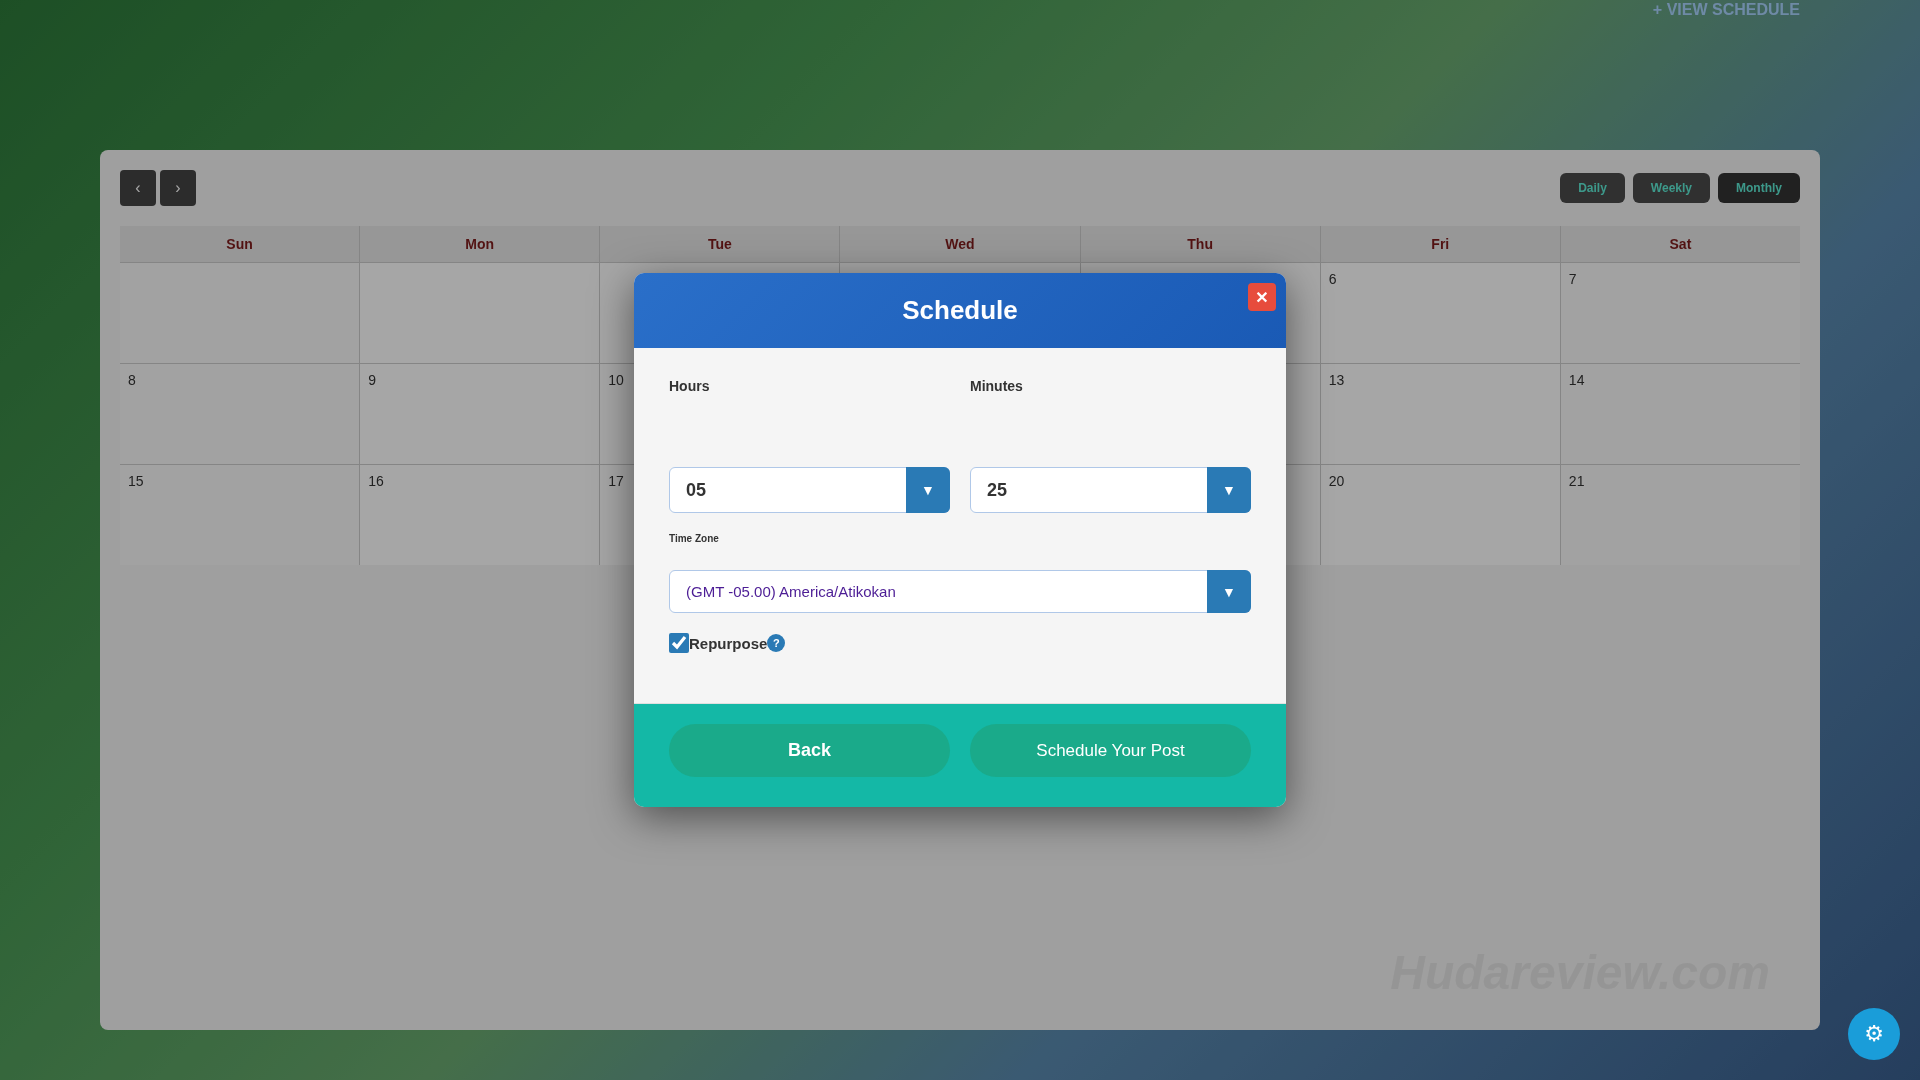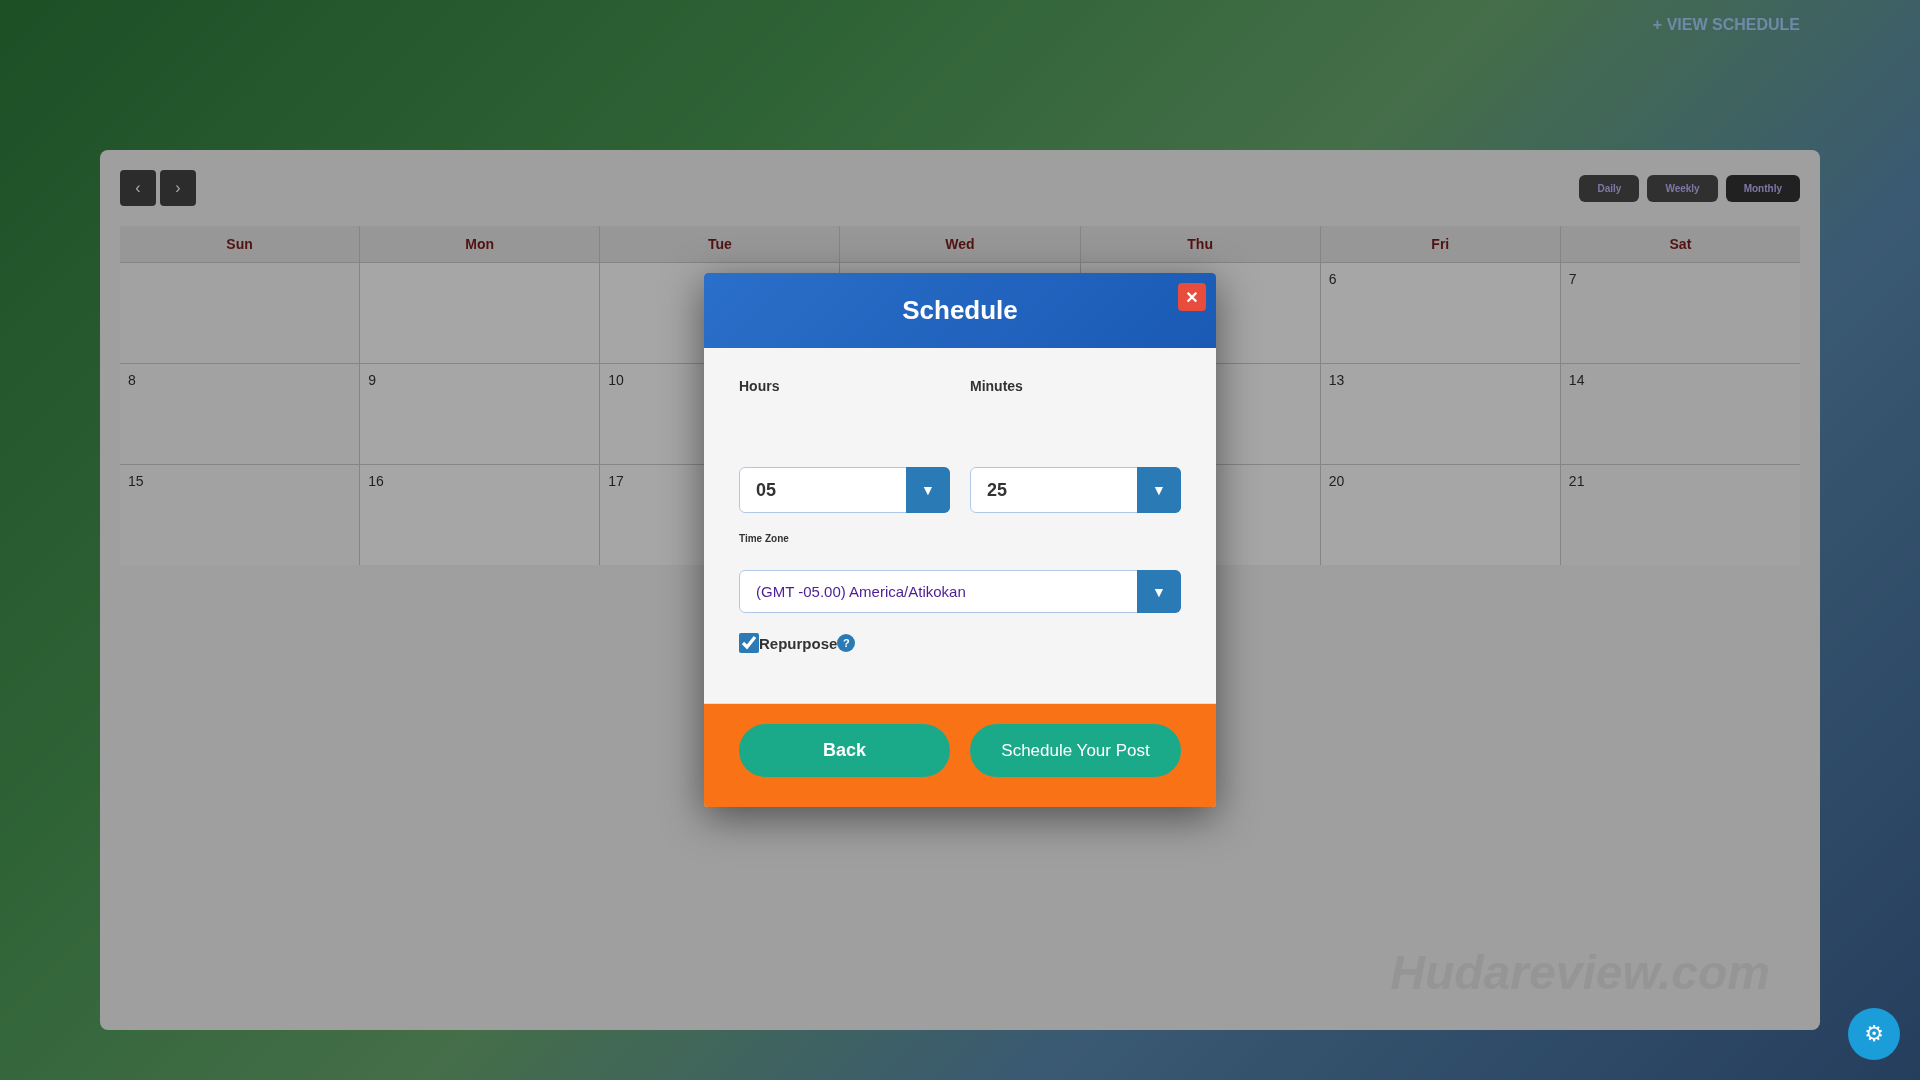--- a/index.html
+++ b/index.html
@@ -52,26 +52,26 @@
       border: none;
       width: 36px;
       height: 36px;
       border-radius: 4px;
       cursor: pointer;
       font-size: 16px;
     }
 
     .view-btn {
       background: #4a4a4a;
-      color: #c4b5fd;
+      color: #5eead4;
       border: none;
       padding: 8px 18px;
       border-radius: 6px;
       cursor: pointer;
-      font-size: 10px;
+      font-size: 12px;
       font-weight: bold;
     }
     .view-btn.active {
       background: #333;
     }
 
     .calendar-grid {
       display: grid;
       grid-template-columns: repeat(7, 1fr);
       gap: 1px;
@@ -100,21 +100,21 @@
 
     .cal-cell .day-num {
       font-size: 14px;
       color: #333;
       font-weight: 500;
     }
 
     
     .top-bar {
       position: absolute;
-      top: 16px;
+      top: 1px;
       right: 120px;
       z-index: 2;
     }
 
     .view-schedule-link {
       color: #aad4ff;
       font-size: 16px;
       font-weight: bold;
       text-decoration: none;
       cursor: pointer;
@@ -159,23 +159,23 @@
       background: rgba(0,0,0,0.35);
       z-index: 5;
     }
 
     
     .modal {
       position: absolute;
       top: 50%;
       left: 50%;
       transform: translate(-50%, -50%);
-      width: 512px;
+      width: 652px;
       background: #f0f0f0;
-      border-radius: 4px;
+      border-radius: 10px;
       overflow: hidden;
       z-index: 10;
       box-shadow: 0 10px 40px rgba(0,0,0,0.5);
     }
 
     .modal-header {
       background: linear-gradient(135deg, #2a6fc9 0%, #1a5ab5 100%);
       padding: 22px 30px;
       text-align: center;
       position: relative;
@@ -316,21 +316,21 @@
       align-items: center;
       justify-content: center;
       cursor: pointer;
     }
 
     .modal-footer {
       padding: 20px 35px 30px;
       display: flex;
       justify-content: space-between;
       gap: 20px;
-      background: #f97316;
+      background: #14b8a6;
       border-top: 1px solid #e0e0e0;
     }
 
     .btn-back {
       flex: 1;
       padding: 16px;
       background: #1aaa8a;
       color: white;
       border: none;
       border-radius: 30px;

